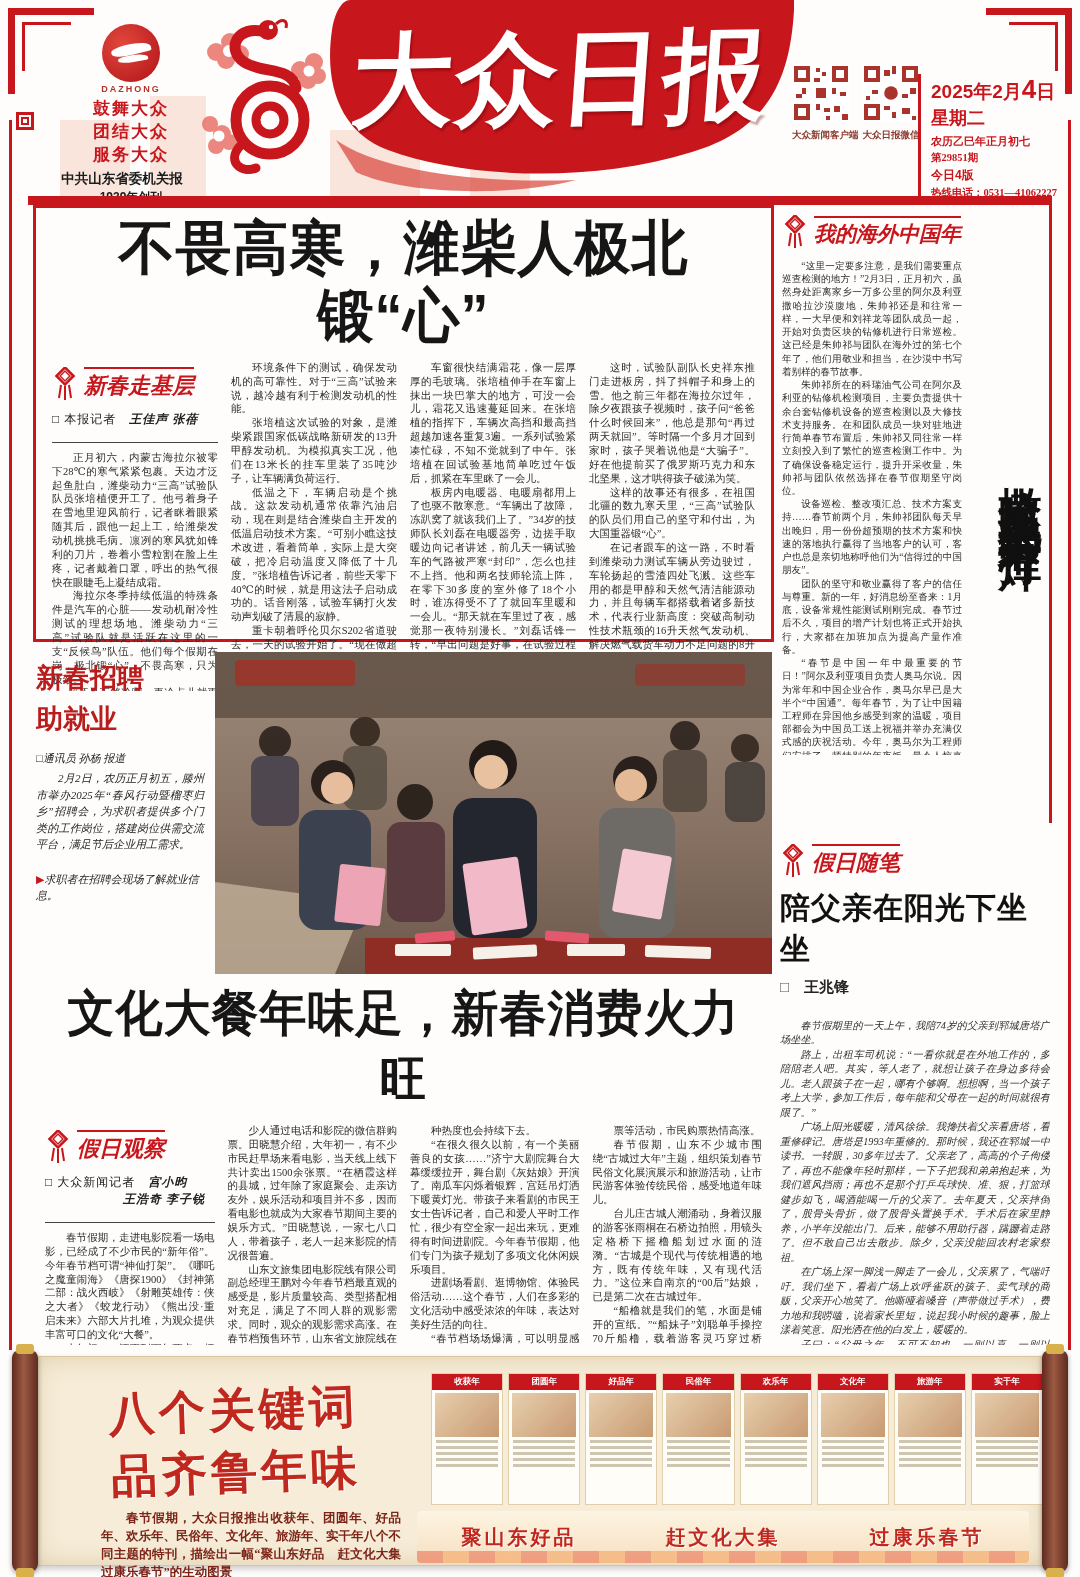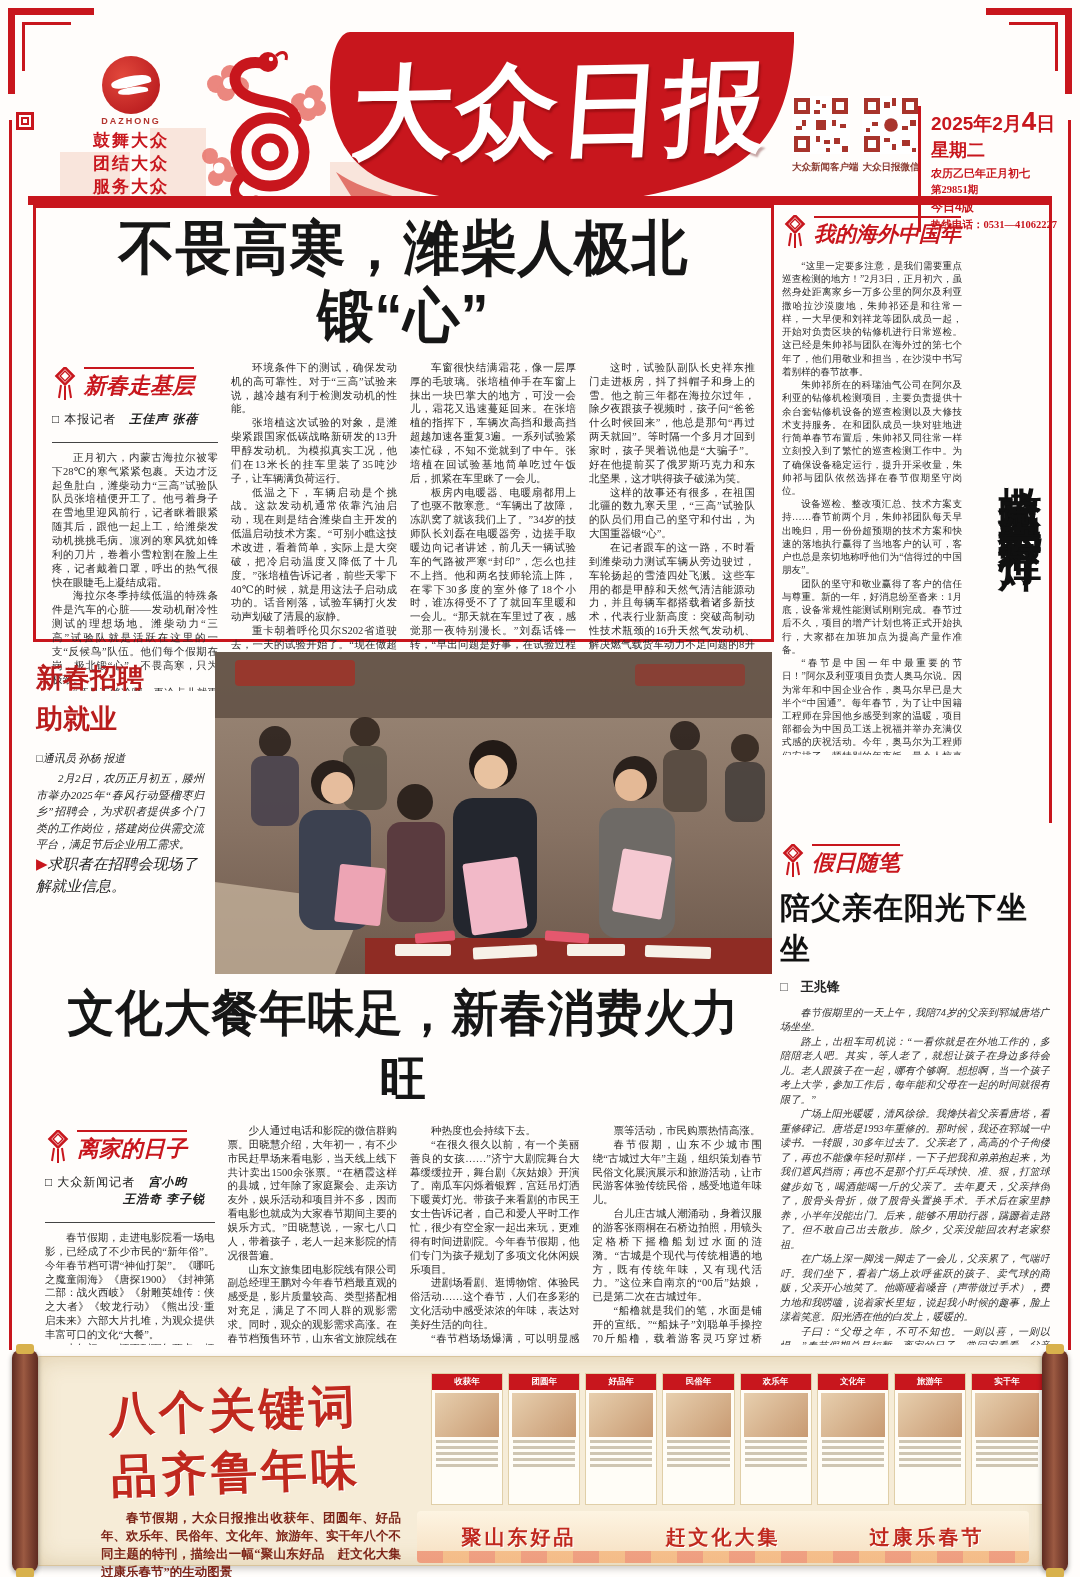--- a/index.html
+++ b/index.html
@@ -12,21 +12,21 @@
   .corn::after{content:""; position:absolute; top:7px; left:7px; width:46px; height:46px;
                border-top:3px solid var(--red); border-left:3px solid var(--red);}
   .corn-tl{left:8px; top:8px;}
   .corn-tr{right:8px; top:8px; transform:scaleX(-1);}
   .edge{position:absolute; width:3px; background:var(--red); z-index:1;}
   .edge-l{left:9px; top:120px; height:1230px;}
   .edge-r{right:9px; top:120px; height:1230px;}
   .fret{position:absolute; left:16px; top:112px; width:18px; height:18px; border:3px solid var(--red);}
   .fret::after{content:""; position:absolute; inset:2px; border:2px solid var(--red);}
   
-  .header{position:absolute; left:0; top:0; width:1080px; height:200px;margin-top:32px;}
+  .header{position:absolute; left:0; top:0; width:1080px; height:200px;}
   .skyline{position:absolute; background:#f7ded4; opacity:.8;}
   .hd-logo{position:absolute; left:66px; top:24px; width:130px; text-align:center;}
   .logo-circle{position:relative; width:58px; height:58px; margin:0 auto; border-radius:50%;
                background:radial-gradient(circle at 35% 35%, #e2483c, #b01218); }
   .logo-circle::after{content:""; position:absolute; left:9px; top:20px; width:40px; height:11px;
                background:#fff; border-radius:60% 100% 20% 80%; transform:rotate(-14deg);}
   .logo-circle::before{content:""; position:absolute; left:16px; top:31px; width:30px; height:7px;
                background:#fff; border-radius:60% 100% 20% 80%; transform:rotate(-10deg);}
   .logo-word{font-family:"Liberation Sans",sans-serif; font-size:9px; font-weight:700; color:#b3342e; letter-spacing:2px; margin-top:2px;}
   .slogans{margin-top:4px;}
@@ -75,32 +75,32 @@
   .vert-headline{width:72px; height:590px; margin-top:-66px; writing-mode:vertical-rl; text-orientation:upright;
       font-family:"DejaVu Serif","Liberation Serif",serif; font-weight:900; font-size:43px; color:#101010;
       letter-spacing:5px; line-height:1; text-align:center;}
   
   .photo{position:absolute; left:215px; top:652px; width:557px; height:322px; overflow:hidden; background:#847060;}
   .capblock{position:absolute; left:36px; top:660px; width:168px;}
   .captitle{text-align:left; font-family:Liberation Mono, monospace; font-weight:900; font-size:27px; line-height:1.5; color:#b91c1c;}
   .capby{font-size:11px; margin:10px 0 4px; font-style:italic;}
   .captext{font-size:11px; line-height:1.5; text-align:justify; font-style:italic; color:#222;}
   .captext.indent{text-indent:2em;}
-  .capnote{font-size:15px; line-height:1.5; font-style:italic; margin-top:0;}
+  .capnote{font-size:11px; line-height:1.5; font-style:italic; margin-top:18px;}
   .capnote .arrow{color:var(--red); font-style:normal;}
   
   .a2{position:absolute; left:33px; top:980px; width:741px; height:365px; padding:4px 12px 0; overflow:hidden;}
   .headline2{text-align:center; font-family:"Liberation Sans","DejaVu Sans",sans-serif; font-weight:900;
              font-size:47px; color:#161616; letter-spacing:1px; transform:scaleY(1.05);}
   .a2-row{display:flex; gap:13px; margin-top:14px; height:288px; overflow:hidden;}
   .a2 .byline{border-bottom:1.5px solid #444;}
   
   .essay{position:absolute; left:780px; top:838px; width:270px; height:507px; overflow:hidden;}
   .essay-head{font-family:"Liberation Sans",sans-serif; font-weight:900; font-size:30px; color:#111; margin:10px 0 8px; letter-spacing:1px;}
-  .essay-by{font-size:13px; font-weight:700; margin-bottom:10px;}
+  .essay-by{font-size:15px; font-weight:700; margin-bottom:22px;}
   .essay-by .sq{color:#555;}
   .essay-text p{font-size:10.2px; line-height:1.42; text-align:justify; text-indent:2em; font-style:italic; color:#2e2e2e;}
   
   .scrollwrap{position:absolute; left:0; top:1350px; width:1080px; height:227px;}
   .scroll-body{position:absolute; left:34px; top:6px; width:1012px; height:210px; background:#f6ecd7;
       border:1px solid #d9c49c; border-radius:6px; box-shadow:inset 0 0 24px rgba(150,110,40,.25), 0 3px 6px rgba(0,0,0,.2);}
   .roller{position:absolute; top:0; width:26px; height:222px; border-radius:8px;
       background:linear-gradient(90deg,#5e2a20,#9c5a42 45%,#5e2a20); box-shadow:0 2px 5px rgba(0,0,0,.4);}
   .roller::before,.roller::after{content:""; position:absolute; left:4px; width:18px; height:10px; background:#d8b14c; border-radius:3px;}
   .roller::before{top:-6px;} .roller::after{bottom:-6px;}
@@ -401,21 +401,21 @@
             <g fill="none" stroke="#c8161d">
                 <rect x="7" y="3" width="12" height="12" transform="rotate(45 13 9)" stroke-width="2.6"></rect>
                 <rect x="9.5" y="5.5" width="7" height="7" transform="rotate(45 13 9)" stroke-width="1.4"></rect>
               </g>
             <g stroke="#c8161d" stroke-width="2">
                 <line x1="9" y1="18" x2="7" y2="31"></line>
                 <line x1="13" y1="19" x2="13" y2="33"></line>
                 <line x1="17" y1="18" x2="19" y2="31"></line>
               </g>
           </svg>
-          <span class="kicker-text">离家的日子</span>
+          <span class="kicker-text">假日观察</span>
         </div>
         <div class="byline"><span>□ 大众新闻记者</span>　<span class="nm">宫小昀</span><br>　　　　　　<span class="nm">王浩奇 李子锐</span></div>
         <div class="coltext">
             <p>春节假期，走进电影院看一场电影，已经成了不少市民的“新年俗”。今年春节档可谓“神仙打架”。《哪吒之魔童闹海》《唐探1900》《封神第二部：战火西岐》《射雕英雄传：侠之大者》《蛟龙行动》《熊出没·重启未来》六部大片扎堆，为观众提供丰富可口的文化“大餐”。</p>
             <p>大年初一，还不到下午两点，栖霞市万彩影城的候场大厅就挤满了人，检票口处排起长龙。万彩影城经理田晓慧介绍，影院共300多个座位，随着市民观影需求日渐高涨，在节假日尤其春节档始终处于供不应求的状态。</p>
           </div>
       </div>
       <div class="colw coltext">
           <p>少人通过电话和影院的微信群购票。田晓慧介绍，大年初一，有不少市民赶早场来看电影，当天线上线下共计卖出1500余张票。“在栖霞这样的县城，过年除了家庭聚会、走亲访友外，娱乐活动和项目并不多，因而看电影也就成为大家春节期间主要的娱乐方式。”田晓慧说，一家七八口人，带着孩子，老人一起来影院的情况很普遍。</p>
           <p>山东文旅集团电影院线有限公司副总经理王鹏对今年春节档最直观的感受是，影片质量较高、类型搭配相对充足，满足了不同人群的观影需求。同时，观众的观影需求高涨。在春节档预售环节，山东省文旅院线在线上和线下的整体预订超过50%。</p>

